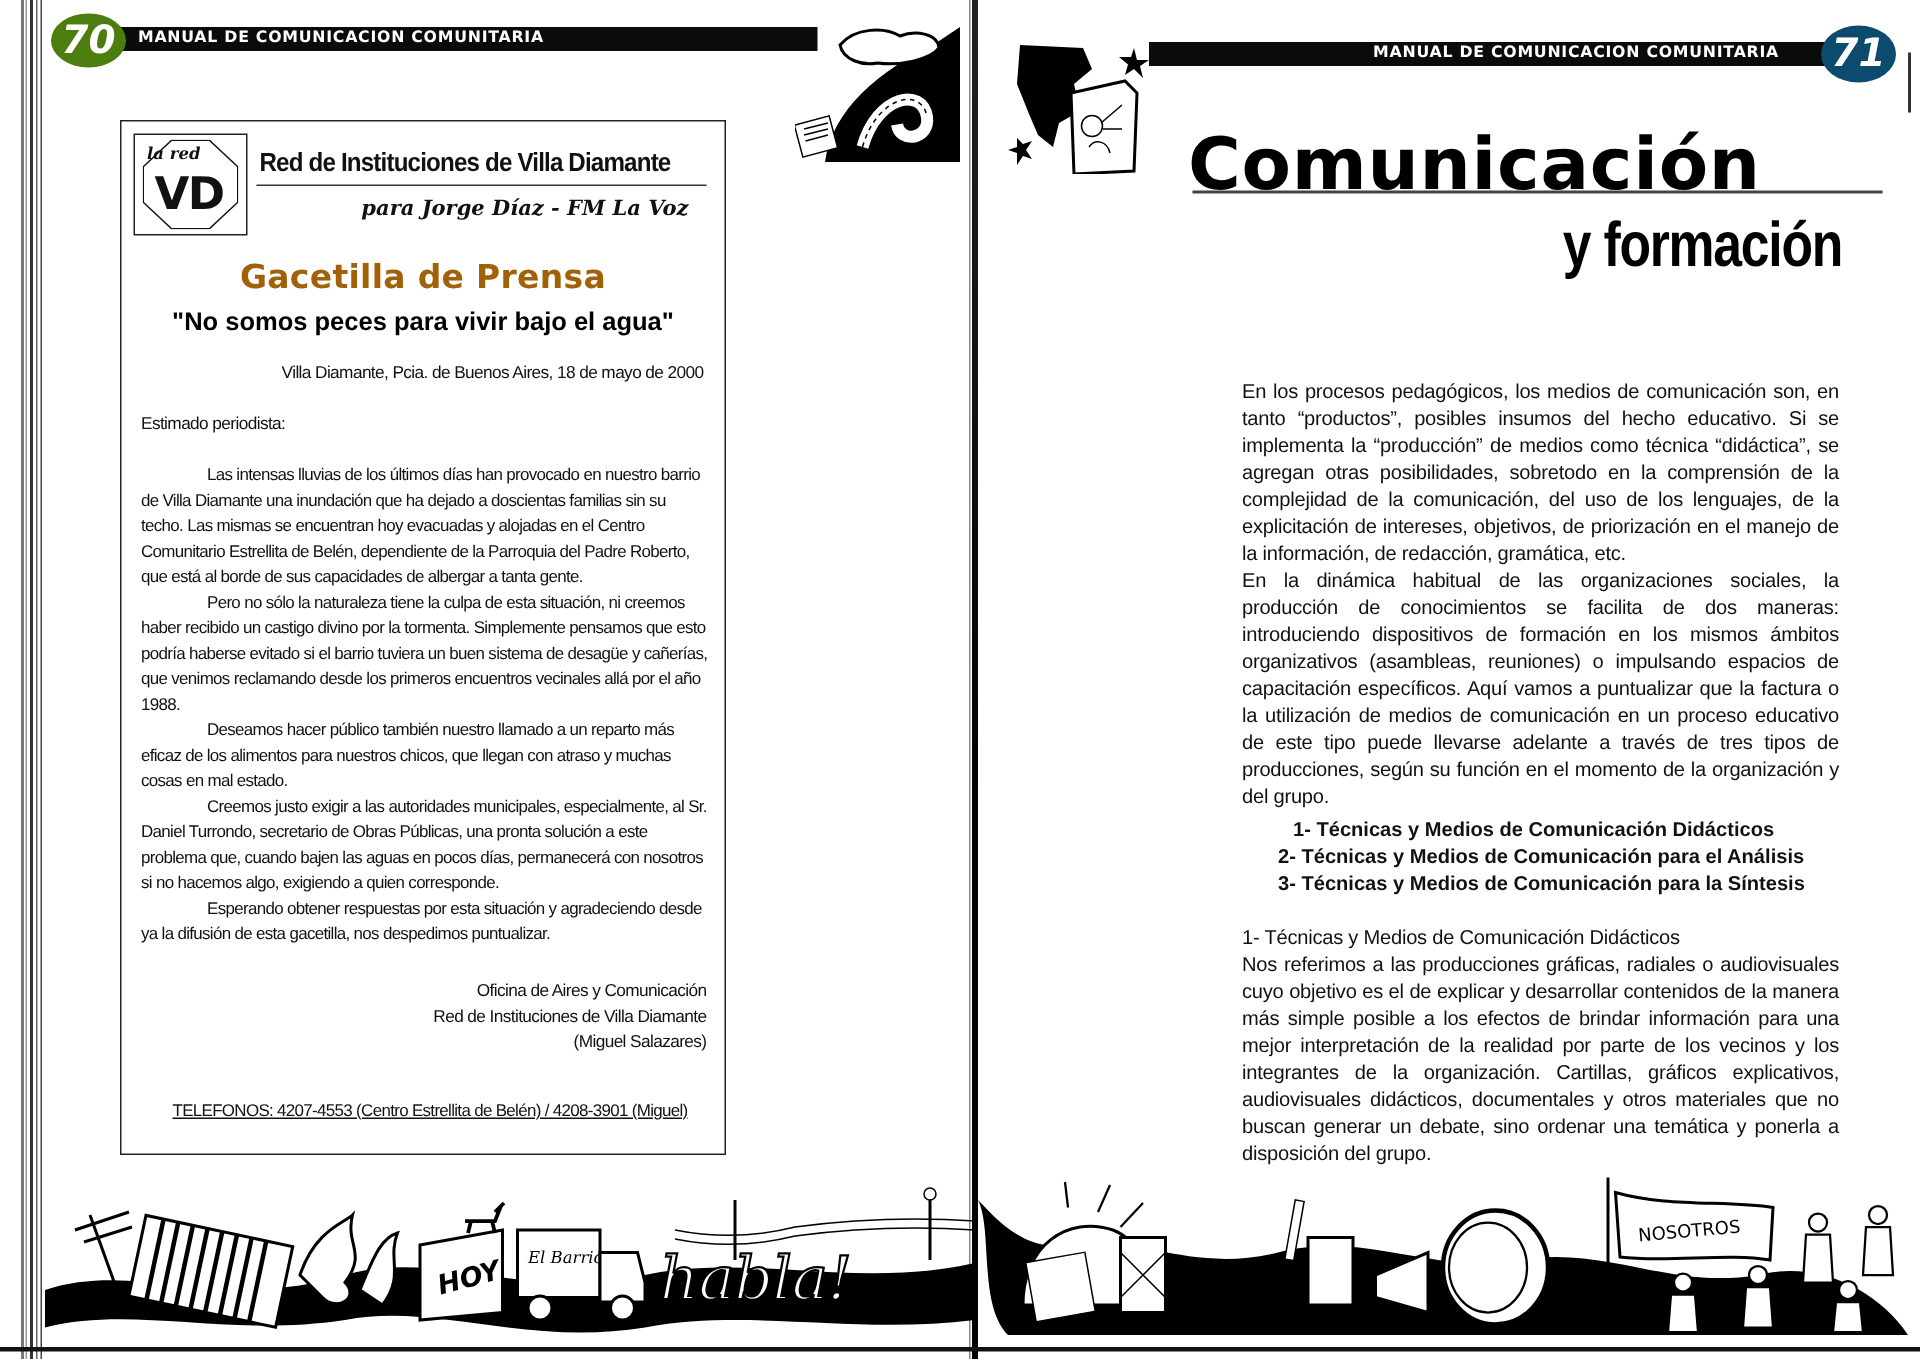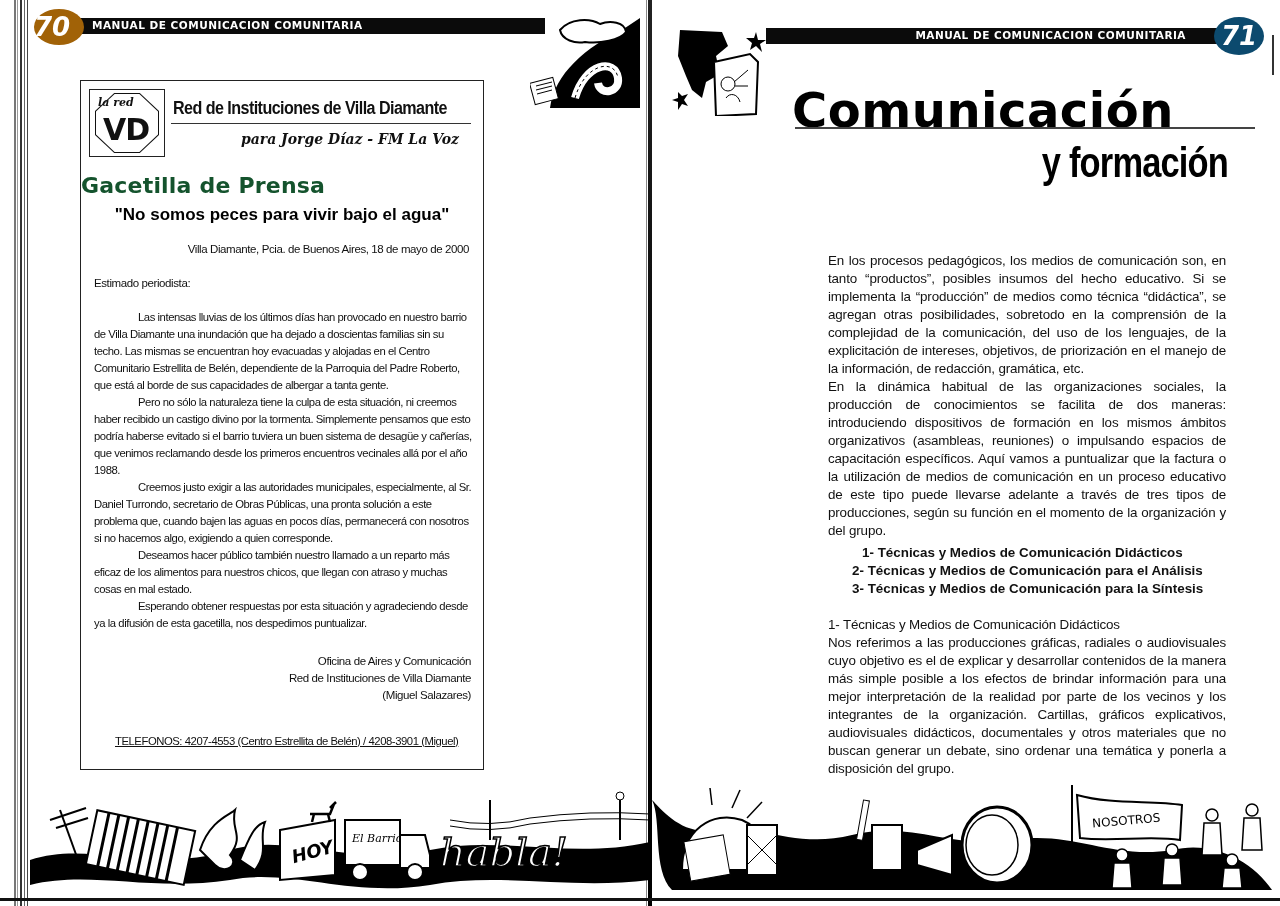--- a/index.html
+++ b/index.html
@@ -18,22 +18,22 @@
     .gutter-thin { position: absolute; left: 646px; top: 0; width: 1px; height: 906px; background: #888; }
 
     
     .bottom-rule { position: absolute; left: 0; right: 0; top: 898px; height: 3px; background: #111; }
 
     
     .header-bar-left { position: absolute; left: 40px; top: 18px; width: 505px; height: 16px; background: #0b0b0b; }
     .header-bar-left .hb-text { position: absolute; left: 52px; top: 1px; color: #fff;
       font-family: "DejaVu Sans", sans-serif; font-weight: bold; font-size: 10.5px; letter-spacing: 0.5px; }
     .page-badge-left { position: absolute; left: 34px; top: 9px; width: 50px; height: 36px; border-radius: 50%;
-      background: #a16207; color: #fff; font-family: "DejaVu Sans", sans-serif; font-weight: bold; font-style: italic;
-      font-size: 26px; line-height: 36px; }
+      background: #4d7c0f; color: #fff; font-family: "DejaVu Sans", sans-serif; font-weight: bold; font-style: italic;
+      font-size: 26px; line-height: 36px; text-align: center; }
 
     .header-bar-right { position: absolute; left: 766px; top: 28px; width: 468px; height: 16px; background: #0b0b0b; }
     .header-bar-right .hb-text { position: absolute; right: 48px; top: 1px; color: #fff;
       font-family: "DejaVu Sans", sans-serif; font-weight: bold; font-size: 10.5px; letter-spacing: 0.5px; }
     .page-badge-right { position: absolute; left: 1214px; top: 17px; width: 50px; height: 38px; border-radius: 50%;
       background: #0c4a6e; color: #fff; font-family: "DejaVu Sans", sans-serif; font-weight: bold; font-style: italic;
       font-size: 26px; line-height: 38px; text-align: center; }
 
     .right-edge-mark { position: absolute; left: 1272px; top: 35px; width: 2px; height: 40px; background: #333; }
 
@@ -49,22 +49,22 @@
       clip-path: polygon(30% 0, 70% 0, 100% 30%, 100% 70%, 70% 100%, 30% 100%, 0 70%, 0 30%); }
     .logo-la { position: absolute; left: 8px; top: 6px; font-family: "DejaVu Serif", serif; font-weight: bold; font-style: italic;
       font-size: 11px; color: #111; }
     .logo-vd { position: absolute; left: 13px; top: 22px; font-family: "DejaVu Sans", sans-serif; font-weight: bold;
       font-size: 30px; color: #111; letter-spacing: -1px; }
     .org-name { position: absolute; left: 92px; top: 17px; font-family: "Liberation Sans", sans-serif; font-weight: bold;
       font-size: 17.5px; letter-spacing: -0.6px; color: #111; transform: scaleX(0.92); transform-origin: left; white-space: nowrap; }
     .org-rule { position: absolute; left: 90px; top: 42px; width: 300px; height: 1px; background: #333; }
     .para-line { position: absolute; right: 24px; top: 50px; font-family: "DejaVu Serif", serif; font-style: italic; font-weight: bold;
       font-size: 14px; color: #111; white-space: nowrap; }
-    .gacetilla-title { position: absolute; left: 0; right: 0; top: 92px; 
-      font-family: "DejaVu Sans", sans-serif; font-weight: bold; font-size: 22px; color: #14532d; letter-spacing: 0.2px; }
+    .gacetilla-title { position: absolute; left: 0; right: 0; top: 92px; text-align: center;
+      font-family: "DejaVu Sans", sans-serif; font-weight: bold; font-size: 22px; color: #a16207; letter-spacing: 0.2px; }
     .gacetilla-sub { position: absolute; left: 0; right: 0; top: 124px; text-align: center;
       font-family: "Liberation Sans", sans-serif; font-weight: bold; font-size: 17px; color: #000; }
     .dateline { position: absolute; right: 14px; top: 162px; font-size: 11.5px; letter-spacing: -0.4px; white-space: nowrap; }
     .greeting { position: absolute; left: 13px; top: 196px; font-size: 11.5px; letter-spacing: -0.4px; }
     .body-text { position: absolute; left: 13px; top: 228px; width: 380px; font-size: 11.3px; line-height: 17px; letter-spacing: -0.45px; }
     .body-text p { text-indent: 44px; }
     .signature { position: absolute; right: 12px; top: 572px; text-align: right; font-size: 11.5px; line-height: 17px; letter-spacing: -0.4px; }
     .phones { position: absolute; left: 34px; top: 654px; font-size: 11.3px; letter-spacing: -0.45px; text-decoration: underline; white-space: nowrap; }
 
     
@@ -132,22 +132,22 @@
       <div class="para-line">para Jorge Díaz - FM La Voz</div>
 
       <div class="gacetilla-title">Gacetilla de Prensa</div>
       <div class="gacetilla-sub">"No somos peces para vivir bajo el agua"</div>
       <div class="dateline">Villa Diamante, Pcia. de Buenos Aires, 18 de mayo de 2000</div>
       <div class="greeting">Estimado periodista:</div>
 
       <div class="body-text">
         <p>Las intensas lluvias de los últimos días han provocado en nuestro barrio de Villa Diamante una inundación que ha dejado a doscientas familias sin su techo. Las mismas se encuentran hoy evacuadas y alojadas en el Centro Comunitario Estrellita de Belén, dependiente de la Parroquia del Padre Roberto, que está al borde de sus capacidades de albergar a tanta gente.</p>
         <p>Pero no sólo la naturaleza tiene la culpa de esta situación, ni creemos haber recibido un castigo divino por la tormenta. Simplemente pensamos que esto podría haberse evitado si el barrio tuviera un buen sistema de desagüe y cañerías, que venimos reclamando desde los primeros encuentros vecinales allá por el año 1988.</p>
+        <p>Deseamos hacer público también nuestro llamado a un reparto más eficaz de los alimentos para nuestros chicos, que llegan con atraso y muchas cosas en mal estado.</p>
         <p>Creemos justo exigir a las autoridades municipales, especialmente, al Sr. Daniel Turrondo, secretario de Obras Públicas, una pronta solución a este problema que, cuando bajen las aguas en pocos días, permanecerá con nosotros si no hacemos algo, exigiendo a quien corresponde.</p>
-        <p>Deseamos hacer público también nuestro llamado a un reparto más eficaz de los alimentos para nuestros chicos, que llegan con atraso y muchas cosas en mal estado.</p>
         <p>Esperando obtener respuestas por esta situación y agradeciendo desde ya la difusión de esta gacetilla, nos despedimos puntualizar.</p>
       </div>
 
       <div class="signature">
         <div>Oficina de Aires y Comunicación</div>
         <div>Red de Instituciones de Villa Diamante</div>
         <div>(Miguel Salazares)</div>
       </div>
 
       <div class="phones">TELEFONOS: 4207-4553 (Centro Estrellita de Belén) / 4208-3901 (Miguel)</div>

